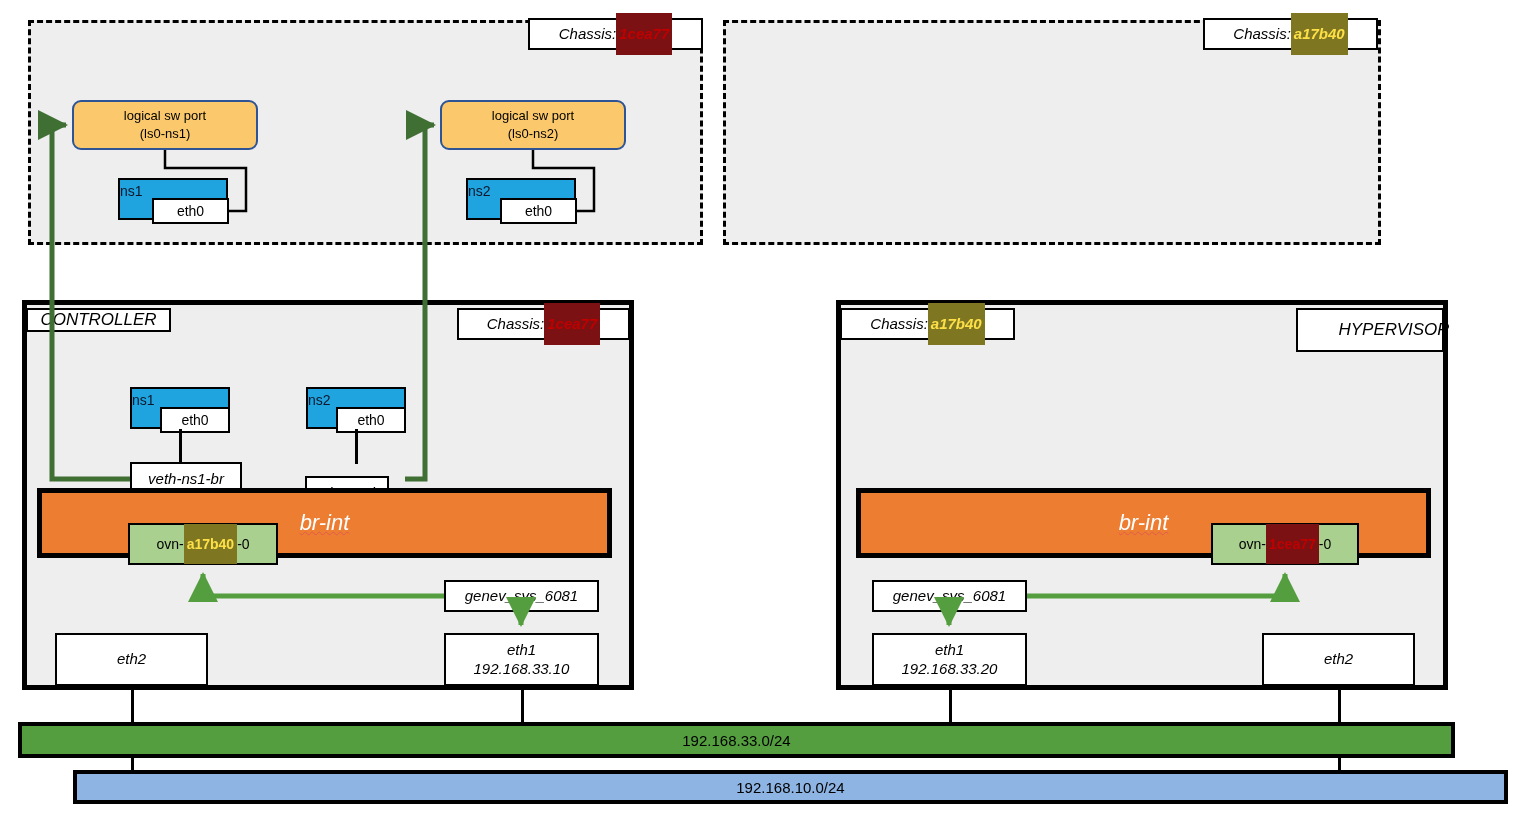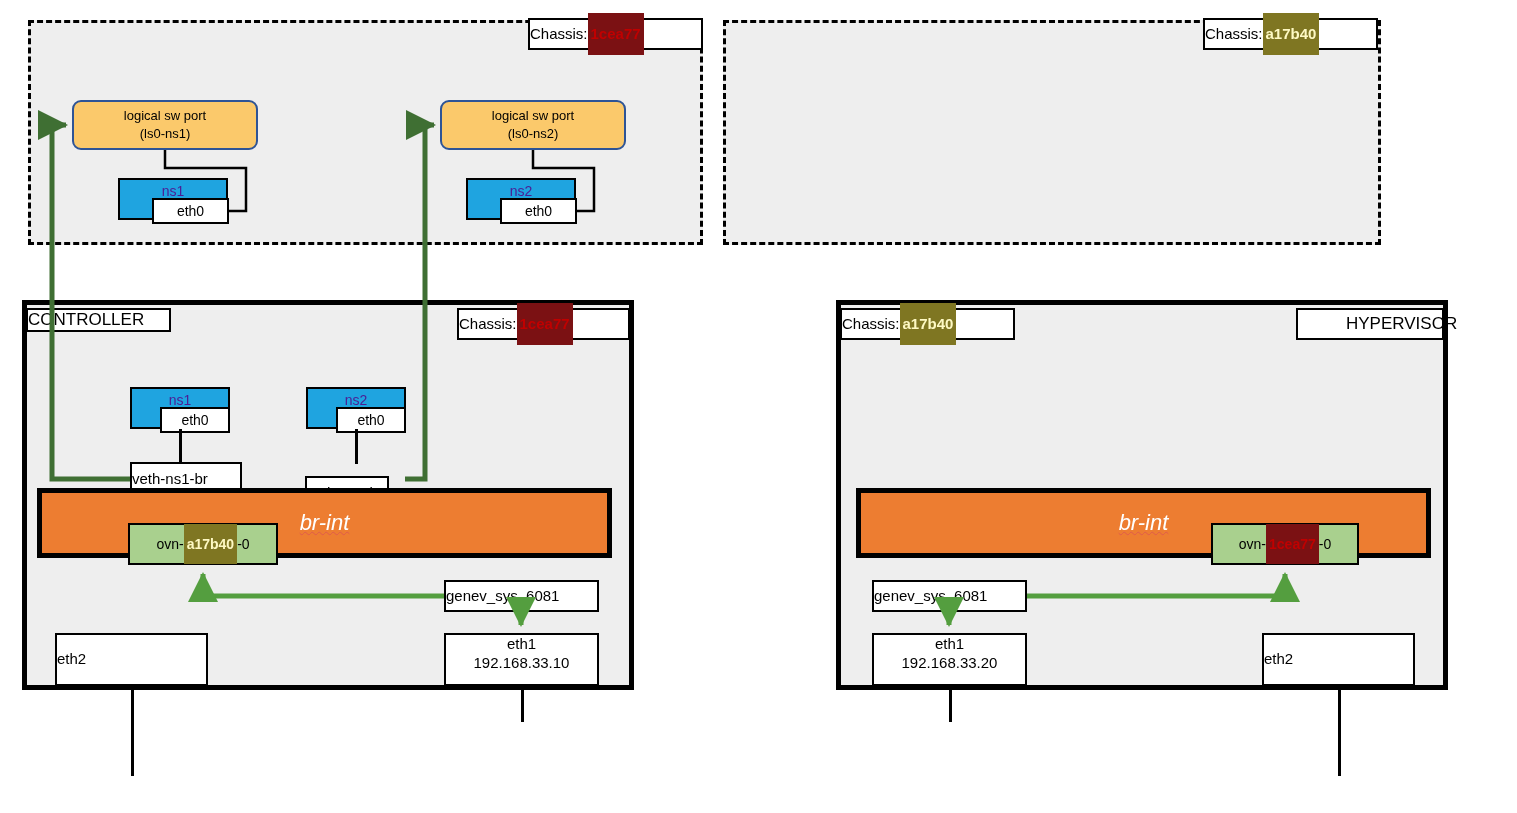--- a/index.html
+++ b/index.html
@@ -15,49 +15,49 @@
      display:flex;align-items:center;justify-content:center;}
   .logical-switch .ls-label{font-size:23px;color:#000;}
 
   
   .lsp{background:#fbc96b;border:2px solid #2e5496;border-radius:9px;
        display:flex;flex-direction:column;align-items:center;justify-content:center;
        font-size:13px;color:#000;line-height:1.35;}
 
   
   .ns-box{background:#1fa4e0;border:2px solid #000;}
-  .ns-title{position:absolute;left:0;top:0;width:100%;text-align:center;
-       font-size:14px;color:#4c1d95;line-height:22px;}
+  .ns-title{position:absolute;left:0;top:0;width:100%;text-align:left;
+       font-size:14px;color:#0f172a;line-height:22px;}
   .eth0-box{background:#ffffff;border:2px solid #000;display:flex;
        align-items:center;justify-content:center;font-size:14px;color:#000;}
 
   
   .wbox{background:#ffffff;border:2px solid #000;display:flex;
-        align-items:center;justify-content:flex-start;text-align:center;
-        font-size:15px;color:#000;line-height:1.25;}
+        align-items:center;justify-content:center;text-align:center;
+        font-size:15px;color:#000;line-height:1.25;font-style:italic;}
   .wbox.chassis{font-size:15px;}
 
   
   .host{border:5px solid #000;background:#eeeeee;}
 
   
   .brint{background:#ed7d31;border:5px solid #000;
       display:flex;align-items:center;justify-content:center;
       color:#ffffff;font-size:22px;}
   .brint .brint-label{text-decoration:underline;text-decoration-color:#e05b4a;
       text-decoration-style:wavy;text-decoration-thickness:1px;font-style:italic;}
 
   
   .ovnport{background:#a9d08e;border:2px solid #000;display:flex;
       align-items:center;justify-content:center;font-size:14px;color:#000;}
 
   
   .chip{padding:12px 3px;font-weight:bold;}
   .chip-red{background:#7b1113;color:#c00000;}
-  .chip-olive{background:#7f7622;color:#fef9c3;}
+  .chip-olive{background:#7f7622;color:#fde047;}
 
   
   .netbar{border:4px solid #000;display:flex;align-items:center;justify-content:center;
       font-size:15px;color:#000;}
   .netbar.green{background:#549e3f;}
   .netbar.blue{background:#8db4e2;}
 
   
   .lineV{background:#000;}
 
@@ -159,21 +159,21 @@
   <div class="abs wbox" style="left:444px;top:633px;width:155px;height:53px;flex-direction:column;">
     <span>eth1</span>
     <span>192.168.33.10</span>
   </div>
 
   <div class="abs host" style="left:836px;top:300px;width:612px;height:390px;"></div>
   <div class="abs wbox chassis" style="left:840px;top:308px;width:175px;height:32px;">
     <span>Chassis: </span>
       <span class="chip chip-olive">a17b40</span>
   </div>
-  <div class="abs wbox" style="left:1296px;top:308px;width:148px;height:32px;font-size:17px;padding-left:48px;">
+  <div class="abs wbox" style="left:1296px;top:308px;width:148px;height:44px;font-size:17px;padding-left:48px;">
     <span>HYPERVISOR</span>
   </div>
 
   <div class="abs brint" style="left:856px;top:488px;width:575px;height:70px;">
     <span class="brint-label">br-int</span>
   </div>
   <div class="abs ovnport" style="left:1211px;top:523px;width:148px;height:42px;">
     <span>ovn-</span>
       <span class="chip chip-red">1cea77</span>
       <span>-0</span>
@@ -189,20 +189,26 @@
   </div>
   <div class="abs wbox" style="left:1262px;top:633px;width:153px;height:53px;">
     <span>eth2</span>
   </div>
 
   <div class="abs lineV" style="left:131px;top:686px;width:3px;height:90px;"></div>
   <div class="abs lineV" style="left:521px;top:686px;width:3px;height:36px;"></div>
   <div class="abs lineV" style="left:949px;top:686px;width:3px;height:36px;"></div>
   <div class="abs lineV" style="left:1338px;top:686px;width:3px;height:90px;"></div>
 
+  <div class="abs netbar green" style="left:18px;top:722px;width:1437px;height:36px;">
+    <span>192.168.33.0/24</span>
+  </div>
+  <div class="abs netbar blue" style="left:73px;top:770px;width:1435px;height:34px;">
+    <span>192.168.10.0/24</span>
+  </div>
 
   <svg class="overlay" viewBox="0 0 1517 813">
     <defs>
       <marker id="arrowDark" markerWidth="7" markerHeight="7" refX="5.6" refY="3" orient="auto" markerUnits="strokeWidth">
         <path d="M0,0 L6,3 L0,6 z" fill="#3f6f33"></path>
       </marker>
       <marker id="arrowLight" markerWidth="7" markerHeight="7" refX="5.6" refY="3" orient="auto" markerUnits="strokeWidth">
         <path d="M0,0 L6,3 L0,6 z" fill="#549e3f"></path>
       </marker>
     </defs>

